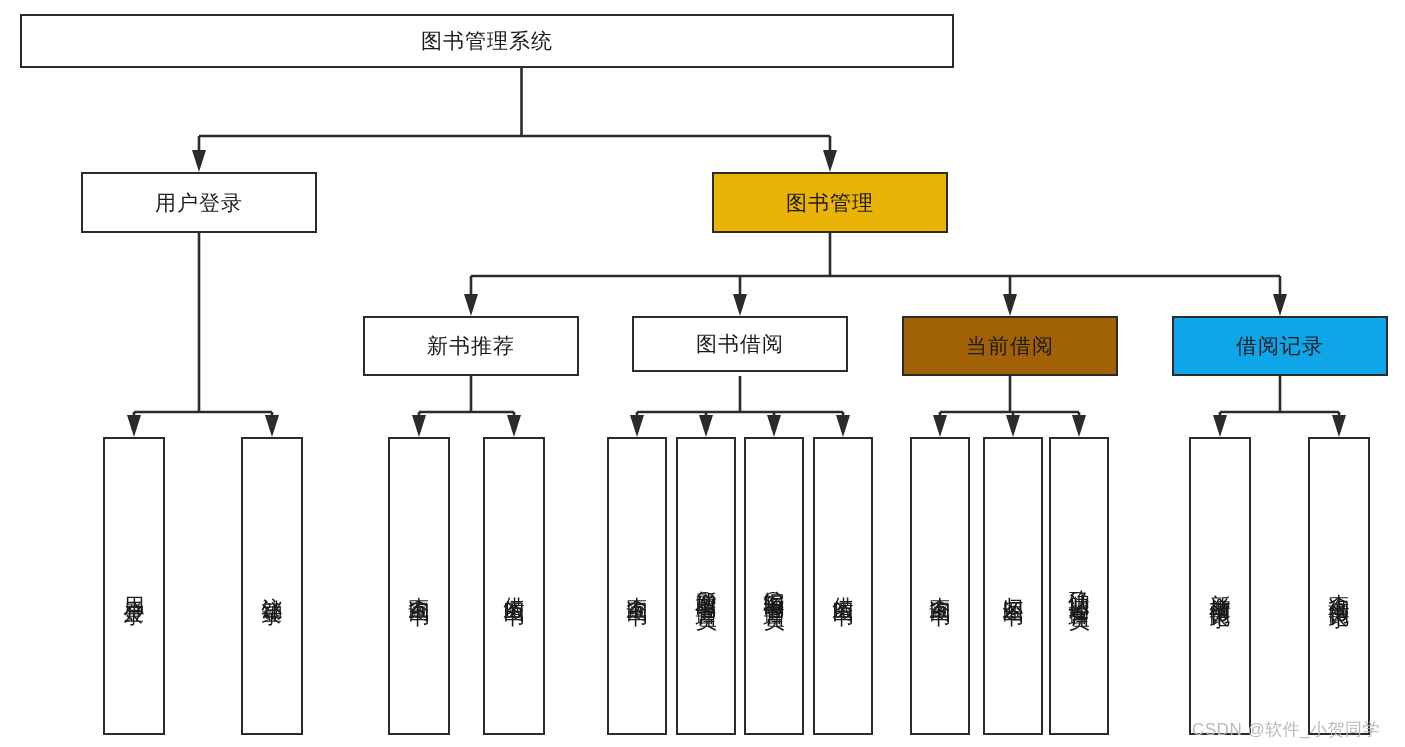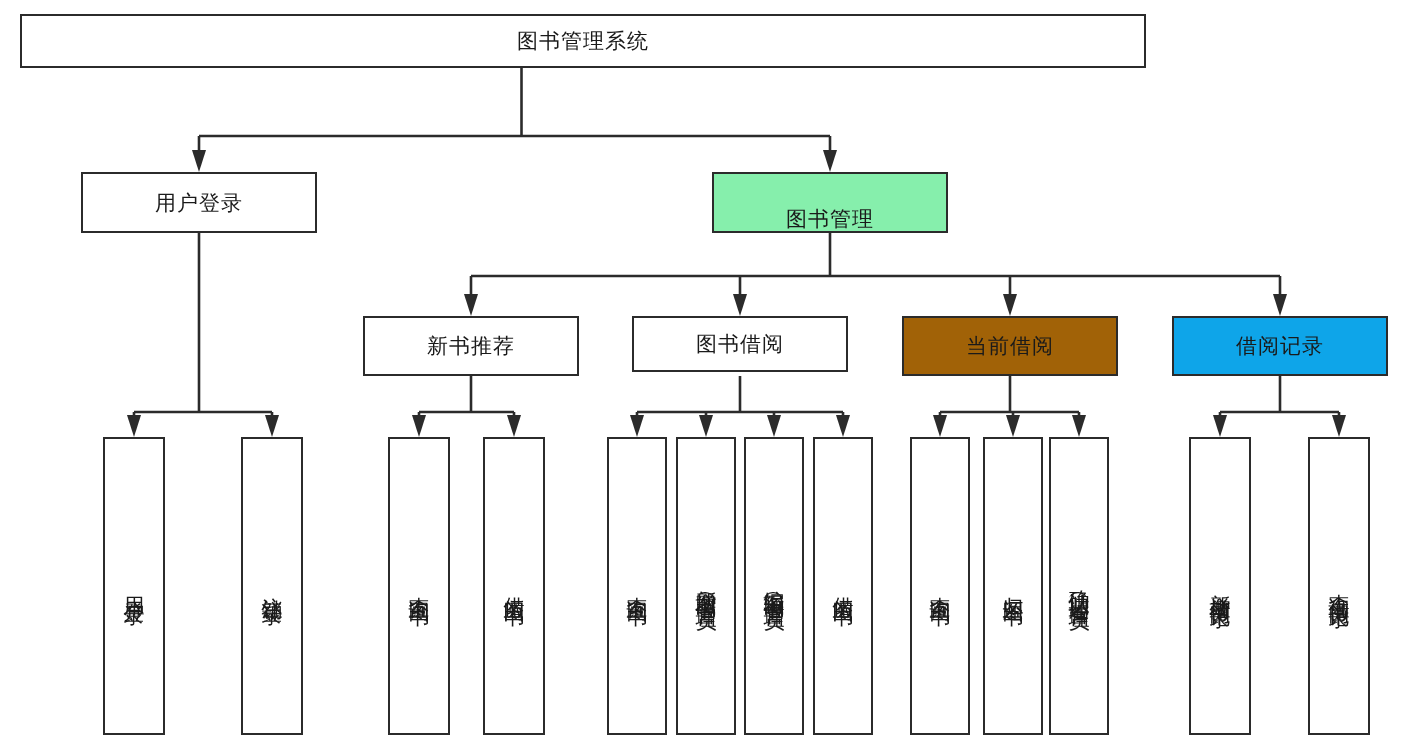--- a/index.html
+++ b/index.html
@@ -111,27 +111,27 @@
       <line x1="1079" y1="412" x2="1079" y2="417" stroke="#2b2b2b" stroke-width="2.6"></line>
       <polygon points="1072,415 1086,415 1079,437" fill="#2b2b2b"></polygon>
       <line x1="1280" y1="376" x2="1280" y2="412" stroke="#2b2b2b" stroke-width="2.6"></line>
       <line x1="1220" y1="412" x2="1339" y2="412" stroke="#2b2b2b" stroke-width="2.6"></line>
       <line x1="1220" y1="412" x2="1220" y2="417" stroke="#2b2b2b" stroke-width="2.6"></line>
       <polygon points="1213,415 1227,415 1220,437" fill="#2b2b2b"></polygon>
       <line x1="1339" y1="412" x2="1339" y2="417" stroke="#2b2b2b" stroke-width="2.6"></line>
       <polygon points="1332,415 1346,415 1339,437" fill="#2b2b2b"></polygon>
     </svg>
   <div id="nodes">
-      <div class="node horiz" style="left: 20px; top: 14px; width: 1126px; height: 54px; border-color: rgb(43, 43, 43); background: rgb(255, 255, 255); color: rgb(26, 26, 26);">
+      <div class="node horiz" style="left: 20px; top: 14px; width: 934px; height: 54px; border-color: rgb(43, 43, 43); background: rgb(255, 255, 255); color: rgb(26, 26, 26);">
         <span class="hlabel">图书管理系统</span>
       </div>
       <div class="node horiz" style="left: 81px; top: 172px; width: 236px; height: 61px; border-color: rgb(43, 43, 43); background: rgb(255, 255, 255); color: rgb(26, 26, 26);">
         <span class="hlabel">用户登录</span>
       </div>
-      <div class="node horiz" style="left: 712px; top: 172px; width: 236px; height: 61px; border-color: rgb(43, 43, 43); background: #86efac; color: rgb(26, 26, 26); align-items: flex-end;">
+      <div class="node horiz" style="left: 712px; top: 172px; width: 236px; height: 61px; border-color: rgb(43, 43, 43); background: #eab308; color: rgb(26, 26, 26);">
         <span class="hlabel">图书管理</span>
       </div>
       <div class="node horiz" style="left: 363px; top: 316px; width: 216px; height: 60px; border-color: rgb(43, 43, 43); background: rgb(255, 255, 255); color: rgb(26, 26, 26);">
         <span class="hlabel">新书推荐</span>
       </div>
       <div class="node horiz" style="left: 632px; top: 316px; width: 216px; height: 56px; border-color: rgb(43, 43, 43); background: rgb(255, 255, 255); color: rgb(26, 26, 26);">
         <span class="hlabel">图书借阅</span>
       </div>
       <div class="node horiz" style="left: 902px; top: 316px; width: 216px; height: 60px; border-color: rgb(43, 43, 43); background: #a16207; color: rgb(26, 26, 26);">
         <span class="hlabel">当前借阅</span>
@@ -172,13 +172,14 @@
       <div class="node vert" style="left: 1049px; top: 437px; width: 60px; height: 298px; border-color: rgb(43, 43, 43); background: rgb(255, 255, 255); color: rgb(26, 26, 26);">
         <span class="vlabel">确认归还（管理员）</span>
       </div>
       <div class="node vert" style="left: 1189px; top: 437px; width: 62px; height: 298px; border-color: rgb(43, 43, 43); background: rgb(255, 255, 255); color: rgb(26, 26, 26);">
         <span class="vlabel">新增借阅记录</span>
       </div>
       <div class="node vert" style="left: 1308px; top: 437px; width: 62px; height: 298px; border-color: rgb(43, 43, 43); background: rgb(255, 255, 255); color: rgb(26, 26, 26);">
         <span class="vlabel">查询借阅记录</span>
       </div>
     </div>
+  <div class="watermark" style="left: 1192px; top: 718px; color: rgb(185, 185, 185);">CSDN @软件_小贺同学</div>
 </div>
 
 </body></html>

